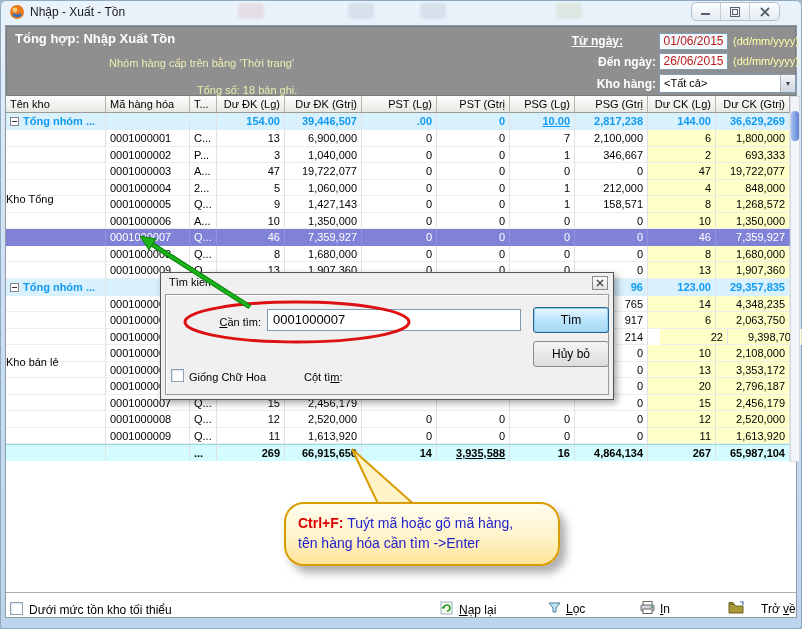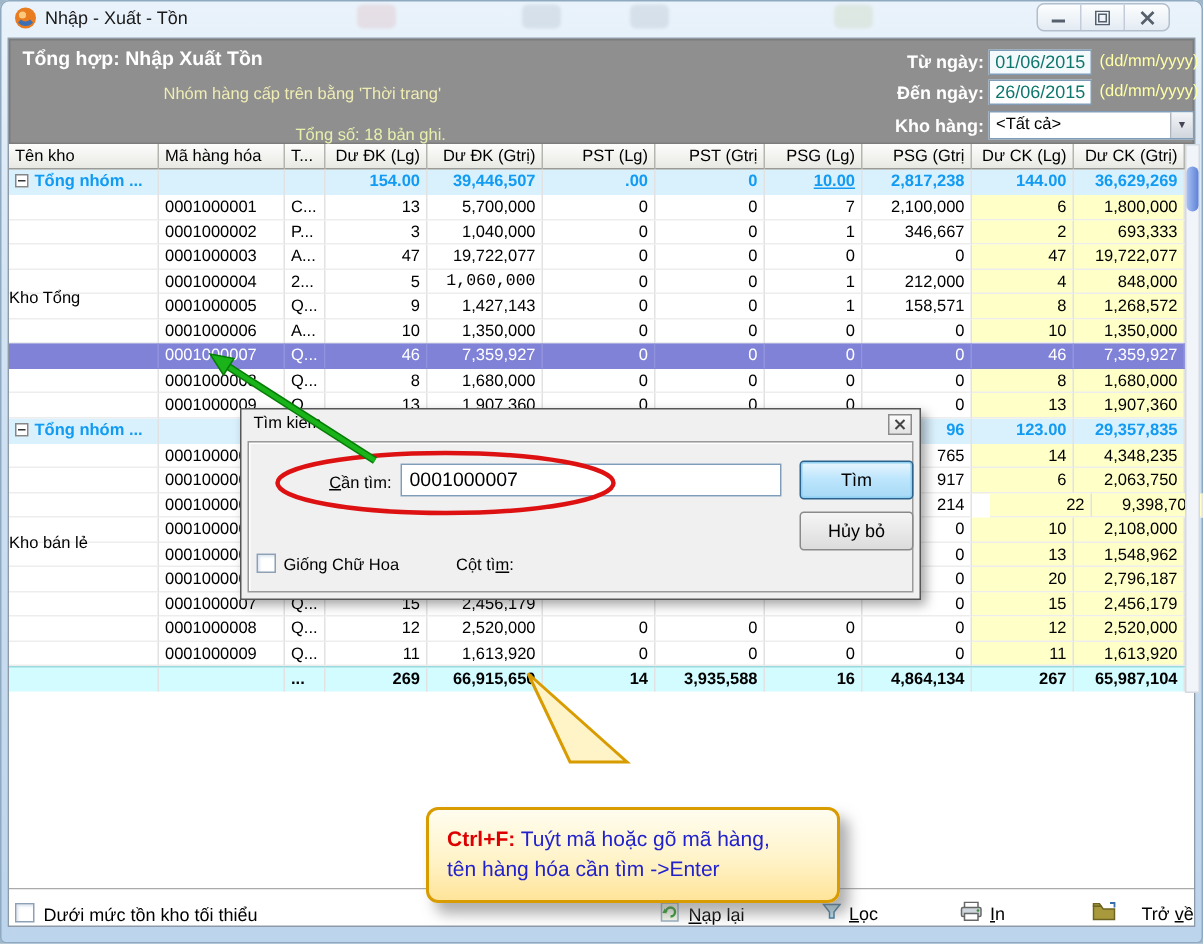--- a/index.html
+++ b/index.html
@@ -18,21 +18,21 @@
   .winbtn{width:29px;height:17px;display:flex;align-items:center;justify-content:center;border-right:1px solid #c3ccd8;cursor:default;}
   .winbtn:last-child{border-right:none;}
   
   #client{position:absolute;left:5px;top:25px;width:792px;height:593px;background:#fff;border:1px solid #8e9aa6;}
   
   #graybar{position:absolute;left:6px;top:26px;width:790px;height:70px;background:#8f8f8f;border:1px solid #7c7c7c;}
   #hdr-title{position:absolute;left:8px;top:4px;color:#fff;font-weight:bold;font-size:13px;}
   #hdr-sub{position:absolute;left:102px;top:30px;color:#efecb4;font-size:11px;}
   #hdr-count{position:absolute;left:190px;top:57px;color:#e9f0ad;font-size:11px;}
   .glabel{position:absolute;color:#fff;font-weight:bold;font-size:12px;text-align:right;}
-  .gbox{position:absolute;background:#fff;border:1px solid #7f9db9;font-size:12px;text-align:center;line-height:15px;color:#0f766e;}
+  .gbox{position:absolute;background:#fff;border:1px solid #7f9db9;font-size:12px;text-align:center;line-height:15px;color:#b91c1c;}
   .gfmt{position:absolute;color:#ffffa6;font-size:11px;}
   .combo{position:absolute;background:#fff;border:1px solid #7f9db9;font-size:11px;padding-left:32px;}
   .combo .val{position:absolute;left:4px;top:2px;}
   .combo .btn{position:absolute;right:0;top:0;bottom:0;width:15px;background:linear-gradient(180deg,#f4f5f7,#d0d6de);border-left:1px solid #aeb6c0;font-size:7px;color:#445;display:flex;align-items:center;justify-content:center;}
   
   #grid{position:absolute;left:6px;top:96px;width:784px;font-size:11px;}
   .trow{display:flex;height:16.5px;line-height:16px;background:#fff;}
   .thead{height:17px;line-height:16px;background:linear-gradient(180deg,#fdfdfc,#e7e7e2);}
   .thead .cell{border-right:1px solid #b5b5b0;border-bottom:1px solid #9a9a96;color:#000;}
   .tgroup{height:17px;line-height:16px;background:#d9f0fd;color:#129bf2;font-weight:bold;}
@@ -60,21 +60,21 @@
   #dlg-close{position:absolute;right:5px;top:3px;width:16px;height:14px;background:linear-gradient(180deg,#fcfcfc,#e2e2e2);border:1px solid #8b8b8b;display:flex;align-items:center;justify-content:center;}
   #dlg-panel{position:absolute;left:4px;top:21px;right:4px;bottom:4px;border:1px solid #9a9a9a;box-shadow:inset 1px 1px 0 #fff;}
   .dlg-label{position:absolute;font-size:11px;color:#000;}
   #find-input{position:absolute;left:106px;top:36px;width:254px;height:22px;background:#fff;border:1px solid #7f9db9;font-size:13px;line-height:20px;padding-left:5px;color:#000;}
   .dbtn{position:absolute;left:372px;width:76px;height:26px;font-size:12px;text-align:center;line-height:24px;border-radius:3px;}
   #btn-find{top:34px;border:1px solid #2c628b;background:linear-gradient(180deg,#eaf6fd,#bee6fd 45%,#a7d9f5);box-shadow:inset 0 0 0 1px #8ed0f2;}
   #btn-cancel{top:68px;border:1px solid #8a8a8a;background:linear-gradient(180deg,#f5f5f5,#dcdcdc);}
   #dlg-combo{position:absolute;left:198px;top:92px;width:160px;height:22px;background:#fff;border:1px solid #7f9db9;font-size:11px;}
   
   #ann{position:absolute;left:0;top:0;width:802px;height:629px;pointer-events:none;z-index:60;}
-  #callout{position:absolute;left:284px;top:502px;width:276px;height:64px;z-index:61;border:2px solid #d89c00;border-radius:8px;background:linear-gradient(180deg,#fffdf0,#fff3c8 55%,#ffe49a);box-shadow:6px 7px 9px rgba(110,110,110,.55);padding:9px 12px;font-size:14px;line-height:20px;color:#2222cc;margin-top:36px;}
+  #callout{position:absolute;left:284px;top:502px;width:276px;height:64px;z-index:61;border:2px solid #d89c00;border-radius:20px;background:linear-gradient(180deg,#fffdf0,#fff3c8 55%,#ffe49a);box-shadow:6px 7px 9px rgba(110,110,110,.55);padding:9px 12px;font-size:14px;line-height:20px;color:#2222cc;}
   #callout b{color:#dd0000;}
   .z50{z-index:50;}
 </style>
 </head>
 <body>
 
 <div id="win">
 
   <div id="titlebar">
     <div class="ghost" style="left:238px;width:26px;background:#d06a6a;"></div>
@@ -109,21 +109,21 @@
     </div>
   </div>
 
   <div id="client"></div>
 
   <div id="graybar">
     <div id="hdr-sub">Nhóm hàng cấp trên bằng 'Thời trang'</div>
     <div id="hdr-title">Tổng hợp: Nhập Xuất Tồn</div>
     <div id="hdr-count">Tổng số: 18 bản ghi.</div>
 
-    <div class="glabel" style="left:560px;top:7px;width:89px;">Từ ngày:</div>
+    <div class="glabel" style="left:527px;top:7px;width:89px;text-decoration:underline;">Từ ngày:</div>
     <div class="gbox" style="left:652px;top:6px;width:69px;height:17px;background:#f4f9fc;">01/06/2015</div>
     <div class="gfmt" style="left:726px;top:8px;">(dd/mm/yyyy)</div>
 
     <div class="glabel" style="left:552px;top:28px;width:97px;">Đến ngày:</div>
     <div class="gbox" style="left:652px;top:26px;width:69px;height:17px;">26/06/2015</div>
     <div class="gfmt" style="left:726px;top:28px;">(dd/mm/yyyy)</div>
 
     <div class="glabel" style="left:552px;top:50px;width:97px;">Kho hàng:</div>
     <div class="combo" style="left:652px;top:47px;width:137px;height:19px;">
       <span class="val">&lt;Tất cả&gt;</span>
@@ -156,21 +156,21 @@
         <span class="cell" style="width: 65px; text-decoration: underline;">10.00</span>
         <span class="cell" style="width: 73px;">2,817,238</span>
         <span class="cell" style="width: 68px;">144.00</span>
         <span class="cell" style="width: 74px;">36,629,269</span>
       </div>
       <div class="trow trow-data">
         <span class="cell l" style="width: 100px;"></span>
         <span class="cell l" style="width: 84px;">0001000001</span>
         <span class="cell l" style="width: 27px;">C...</span>
         <span class="cell" style="width: 68px;">13</span>
-        <span class="cell" style="width: 77px;">5,700,000</span>
+        <span class="cell" style="width: 77px;">6,900,000</span>
         <span class="cell" style="width: 75px;">0</span>
         <span class="cell" style="width: 73px;">0</span>
         <span class="cell" style="width: 65px;">7</span>
         <span class="cell" style="width: 73px;">2,100,000</span>
         <span class="cell yl" style="width: 68px;">6</span>
         <span class="cell yl" style="width: 74px;">1,800,000</span>
       </div>
       <div class="trow trow-data">
         <span class="cell l" style="width: 100px;"></span>
         <span class="cell l" style="width: 84px;">0001000002</span>
@@ -195,21 +195,21 @@
         <span class="cell" style="width: 65px;">0</span>
         <span class="cell" style="width: 73px;">0</span>
         <span class="cell yl" style="width: 68px;">47</span>
         <span class="cell yl" style="width: 74px;">19,722,077</span>
       </div>
       <div class="trow trow-data">
         <span class="cell l" style="width: 100px;"></span>
         <span class="cell l" style="width: 84px;">0001000004</span>
         <span class="cell l" style="width: 27px;">2...</span>
         <span class="cell" style="width: 68px;">5</span>
-        <span class="cell" style="width: 77px; font-family: Liberation Mono, monospace;">1,060,000</span>
+        <span class="cell" style="width: 77px;">1,060,000</span>
         <span class="cell" style="width: 75px;">0</span>
         <span class="cell" style="width: 73px;">0</span>
         <span class="cell" style="width: 65px;">1</span>
         <span class="cell" style="width: 73px;">212,000</span>
         <span class="cell yl" style="width: 68px;">4</span>
         <span class="cell yl" style="width: 74px;">848,000</span>
       </div>
       <div class="trow trow-data">
         <span class="cell l" style="width: 100px;"></span>
         <span class="cell l" style="width: 84px;">0001000005</span>
@@ -344,21 +344,21 @@
         <span class="cell l" style="width: 100px;"></span>
         <span class="cell l" style="width: 84px;">0001000005</span>
         <span class="cell l" style="width: 27px;"></span>
         <span class="cell" style="width: 68px;"></span>
         <span class="cell" style="width: 77px;"></span>
         <span class="cell" style="width: 75px;"></span>
         <span class="cell" style="width: 73px;"></span>
         <span class="cell" style="width: 65px;"></span>
         <span class="cell" style="width: 73px;">0</span>
         <span class="cell yl" style="width: 68px;">13</span>
-        <span class="cell yl" style="width: 74px;">1,548,962</span>
+        <span class="cell yl" style="width: 74px;">3,353,172</span>
       </div>
       <div class="trow trow-data">
         <span class="cell l" style="width: 100px;"></span>
         <span class="cell l" style="width: 84px;">0001000006</span>
         <span class="cell l" style="width: 27px;"></span>
         <span class="cell" style="width: 68px;"></span>
         <span class="cell" style="width: 77px;"></span>
         <span class="cell" style="width: 75px;"></span>
         <span class="cell" style="width: 73px;"></span>
         <span class="cell" style="width: 65px;"></span>
@@ -405,21 +405,21 @@
         <span class="cell yl" style="width: 68px;">11</span>
         <span class="cell yl" style="width: 74px;">1,613,920</span>
       </div>
       <div class="trow ttotal">
         <span class="cell l" style="width: 100px;"></span>
         <span class="cell l" style="width: 84px;"></span>
         <span class="cell l" style="width: 27px;">...</span>
         <span class="cell" style="width: 68px;">269</span>
         <span class="cell" style="width: 77px;">66,915,650</span>
         <span class="cell" style="width: 75px;">14</span>
-        <span class="cell" style="width: 73px;">3,935,588</span>
+        <span class="cell" style="width: 73px; text-decoration: underline;">3,935,588</span>
         <span class="cell" style="width: 65px;">16</span>
         <span class="cell" style="width: 73px;">4,864,134</span>
         <span class="cell" style="width: 68px;">267</span>
         <span class="cell" style="width: 74px;">65,987,104</span>
       </div>
     </div>
   <div class="whlabel" style="left:6px;top:193px;">Kho Tổng</div>
   <div class="whlabel" style="left:6px;top:356px;">Kho bán lẻ</div>
   <div id="vscroll">
       <div id="vthumb"></div>

